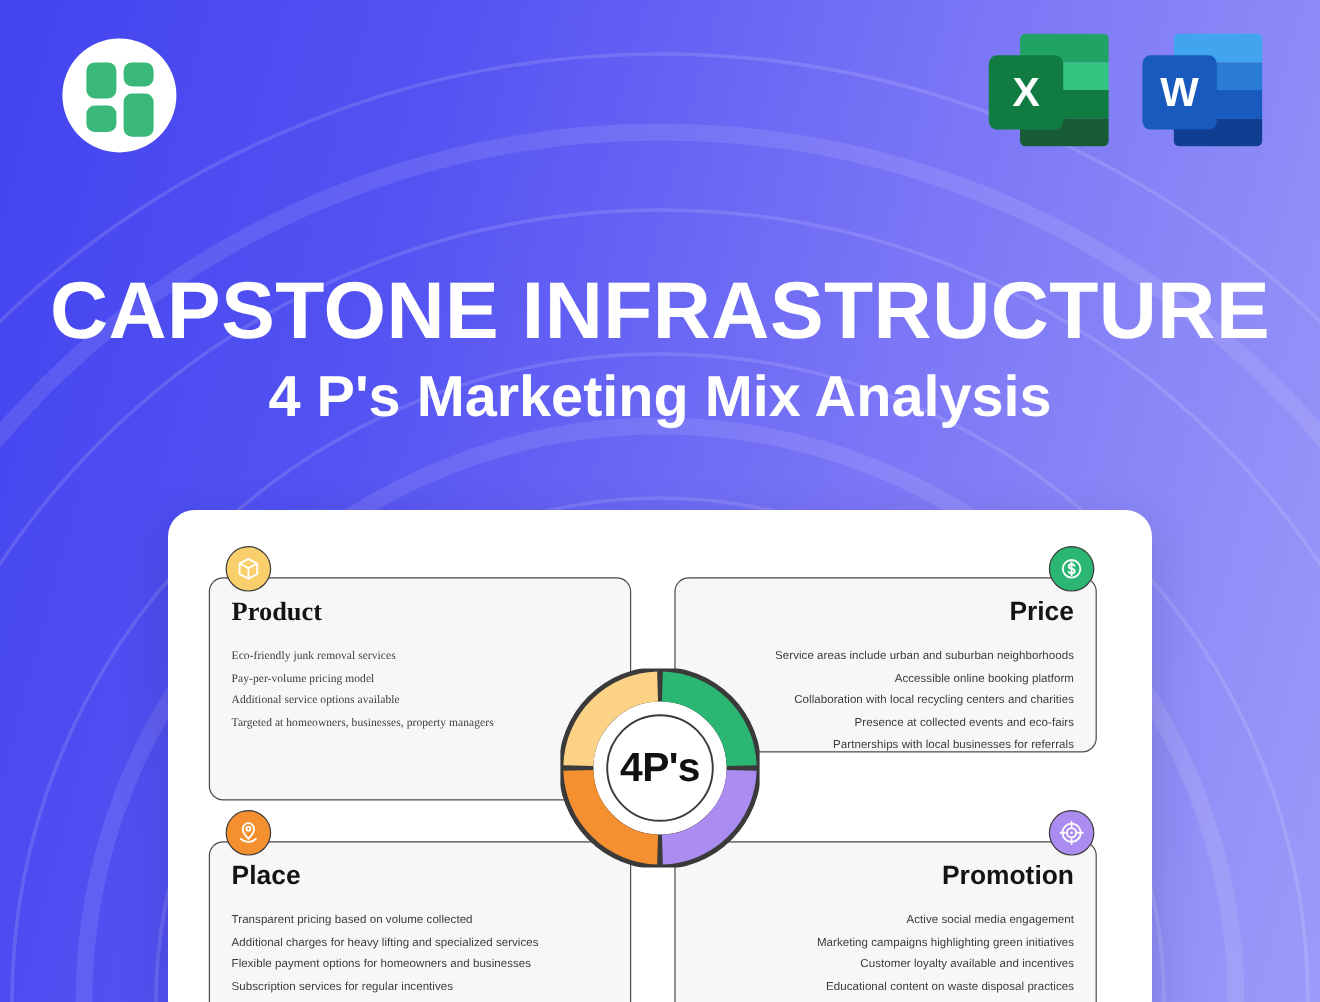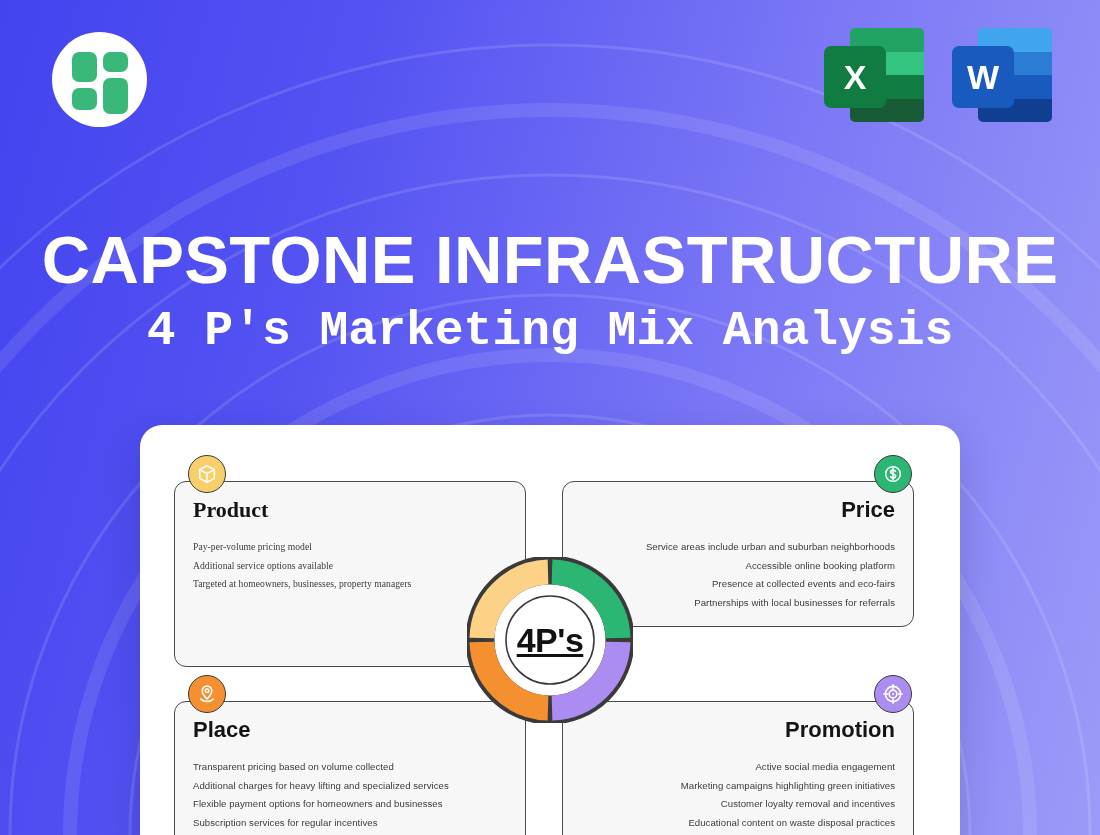--- a/index.html
+++ b/index.html
@@ -127,21 +127,20 @@
     font-weight: bold;
     letter-spacing: 0.4px;
     line-height: 1.12;
     margin: 0 0 8px 0;
   }
   .headline .line2 {
     font-size: 48px;
     font-weight: bold;
     line-height: 1.12;
     margin: 0;
-    font-family: Liberation Mono, monospace;
   }
 
   
   .board {
     position: absolute;
     left: 140px;
     top: 425px;
     width: 820px;
     height: 430px;
     background: #ffffff;
@@ -225,21 +224,20 @@
     position: absolute;
     inset: 0;
     display: flex;
     align-items: center;
     justify-content: center;
     font-size: 34px;
     font-weight: bold;
     color: #111111;
     letter-spacing: -0.5px;
     pointer-events: none;
-    text-decoration: underline;
   }
 
   
   .bottom-fade {
     position: absolute;
     left: 0; right: 0; bottom: 0;
     height: 0px;
   }
 </style>
 </head>
@@ -328,31 +326,33 @@
         <circle cx="12" cy="12" r="1.1" fill="#ffffff" stroke="none"></circle>
         <path d="M12 1.9v4.3M12 17.8v4.3M1.9 12h4.3M17.8 12h4.3"></path>
       </svg>
     </div>
 
     <div class="quadrants">
 
       <div class="quad tl">
         <div class="quad-title">Product</div>
         <ul class="quad-list">
+          <li>Eco-friendly junk removal services</li>
           <li>Pay-per-volume pricing model</li>
           <li>Additional service options available</li>
           <li>Targeted at homeowners, businesses, property managers</li>
         </ul>
       </div>
 
       <div class="quad tr">
         <div class="quad-title">Price</div>
         <ul class="quad-list">
           <li>Service areas include urban and suburban neighborhoods</li>
           <li>Accessible online booking platform</li>
+          <li>Collaboration with local recycling centers and charities</li>
           <li>Presence at collected events and eco-fairs</li>
           <li>Partnerships with local businesses for referrals</li>
         </ul>
       </div>
 
       <div class="quad bl">
         <div class="quad-title">Place</div>
         <ul class="quad-list">
           <li>Transparent pricing based on volume collected</li>
           <li>Additional charges for heavy lifting and specialized services</li>
@@ -360,21 +360,21 @@
           <li>Subscription services for regular incentives</li>
           <li>Competitive model regarding use of traditional markets</li>
         </ul>
       </div>
 
       <div class="quad br">
         <div class="quad-title">Promotion</div>
         <ul class="quad-list">
           <li>Active social media engagement</li>
           <li>Marketing campaigns highlighting green initiatives</li>
-          <li>Customer loyalty removal and incentives</li>
+          <li>Customer loyalty available and incentives</li>
           <li>Educational content on waste disposal practices</li>
           <li>Community information about waste management</li>
         </ul>
       </div>
     </div>
 
     <div class="donut-wrap">
       <svg viewBox="0 0 166 166" width="166" height="166">
 
         <circle cx="83" cy="83" r="83" fill="#ffffff"></circle>

